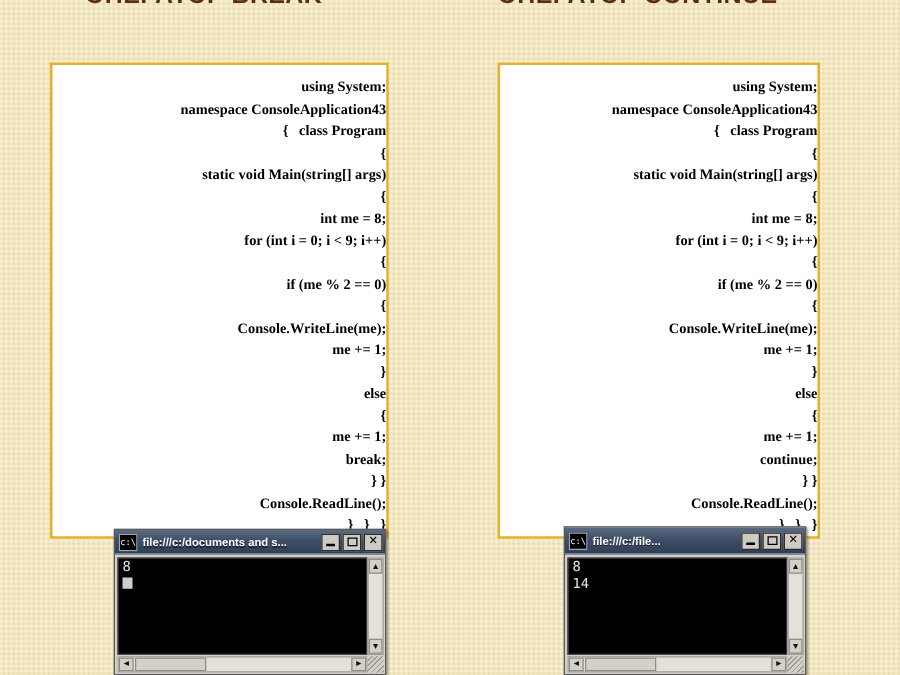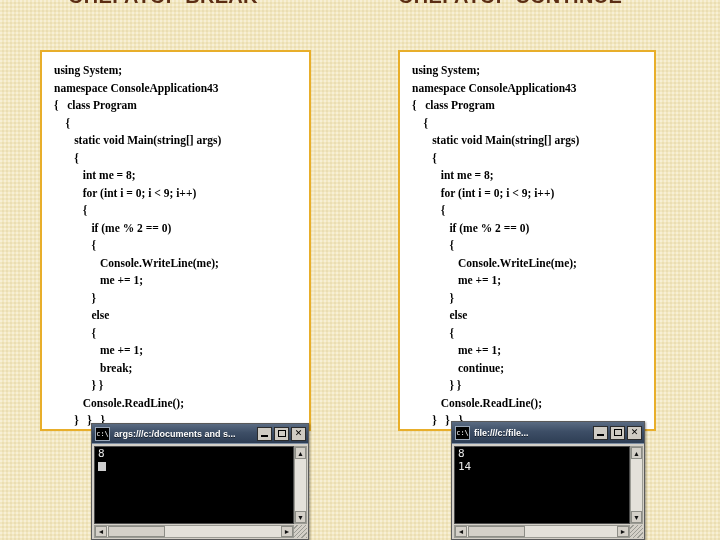--- a/index.html
+++ b/index.html
@@ -20,20 +20,21 @@
     position:absolute;left:68px;top:-16px;width:285px;
     font-size:20px;font-weight:bold;line-height:25px;
     color:#5b2d14;letter-spacing:.3px;
     text-transform:uppercase;
   }
 
   .code-box{
     position:absolute;background:#fff;
     border:2px solid #e8ae2a;
     box-sizing:border-box;
+    text-align:right;
   }
   .code-box.left{left:40px;top:50px;width:271px;height:381px;}
   .code-box.right{left:398px;top:50px;width:258px;height:381px;}
   .code{
     font-family:"Liberation Serif","DejaVu Serif",serif;
     font-weight:bold;font-size:11.5px;line-height:17.5px;
     color:#000;padding:10px 0 0 12px;white-space:pre;
   }
   .code .ln{display:block;height:17.5px;}
 
@@ -109,21 +110,21 @@
 
   <div class="slide-title">ОПЕРАТОР BREAK</div>
 
   <div class="code-box left">
     <div class="code"><span class="ln">using System;</span><span class="ln">namespace ConsoleApplication43</span><span class="ln">{   class Program</span><span class="ln">    {</span><span class="ln">       static void Main(string[] args)</span><span class="ln">       {</span><span class="ln">          int me = 8;</span><span class="ln">          for (int i = 0; i &lt; 9; i++)</span><span class="ln">          {</span><span class="ln">             if (me % 2 == 0)</span><span class="ln">             {</span><span class="ln">                Console.WriteLine(me);</span><span class="ln">                me += 1;</span><span class="ln">             }</span><span class="ln">             else</span><span class="ln">             {</span><span class="ln">                me += 1;</span><span class="ln">                break;</span><span class="ln">             } }</span><span class="ln">          Console.ReadLine();</span><span class="ln">       }   }   }</span></div>
   </div>
 
   <div class="console left">
     <div class="titlebar">
       <span class="tb-icon">c:\</span>
-      <span class="tb-title">args:///c:/documents and s...</span>
+      <span class="tb-title">file:///c:/documents and s...</span>
       <span class="tb-btns">
         <span class="tb-btn">
             <i class="min-g"></i>
           </span>
         <span class="tb-btn">
             <i class="max-g"></i>
           </span>
         <span class="tb-btn">✕</span>
       </span>
     </div>

